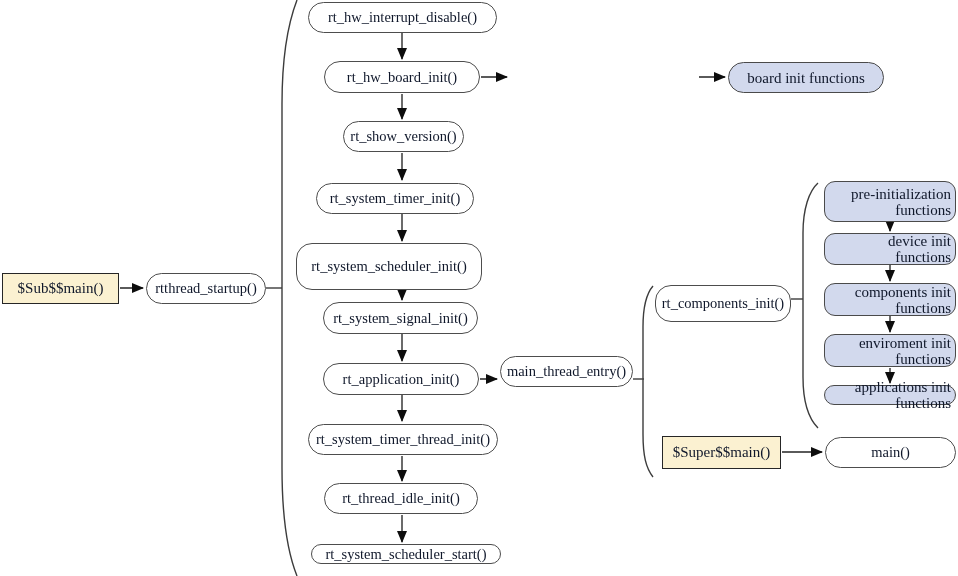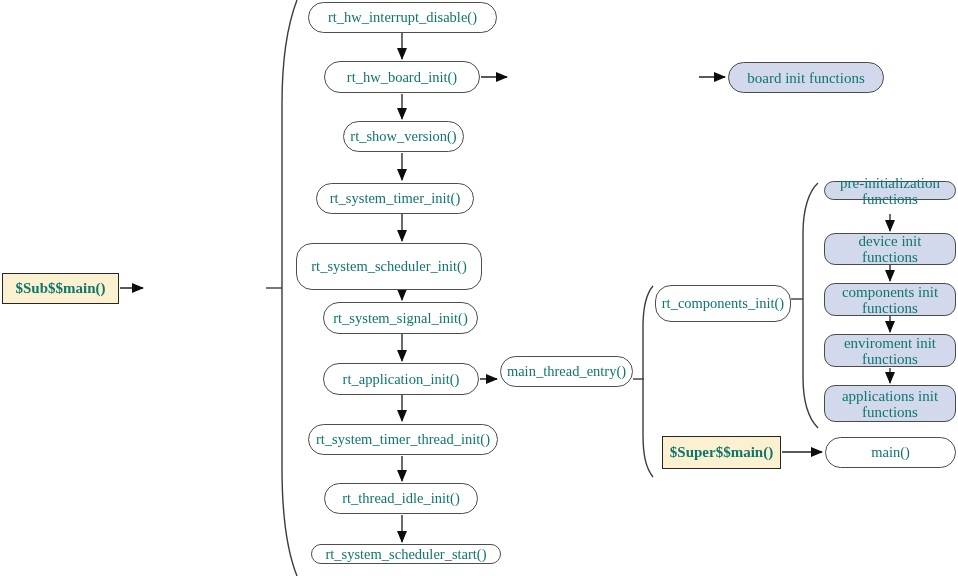--- a/index.html
+++ b/index.html
@@ -4,29 +4,29 @@
 <style>
   html,body { margin:0; padding:0; background:#ffffff; }
   #canvas {
     position:relative; width:958px; height:576px; background:#ffffff;
     font-family:"Liberation Serif","DejaVu Serif",serif; overflow:hidden;
   }
   .wires { position:absolute; left:0; top:0; z-index:1; }
   .node {
     position:absolute; z-index:2; box-sizing:border-box;
     display:flex; align-items:center; justify-content:center;
-    text-align:center; color:#0f766e;
+    text-align:right; color:#0f172a;
   }
   .pill {
     background:#ffffff; border:1.4px solid #4d4d4d; border-radius:16px;
     font-size:14.5px; white-space:nowrap;
   }
   .entry {
     background:#fbf1d1; border:1.5px solid #262626;
-    font-size:15px; white-space:nowrap;font-weight:bold;
+    font-size:15px; white-space:nowrap;
   }
   .group {
     background:#d2d9ed; border:1.5px solid #4a4a4a; border-radius:11px;
     font-size:15px; line-height:16px; padding:0 4px;
   }
   .stadium { border-radius:16px; white-space:nowrap; }
 </style>
 </head>
 <body>
 
@@ -75,34 +75,35 @@
     <g stroke="#3c3c3c" stroke-width="1.4" fill="none">
       <path d="M 297 0 C 287 26, 282 62, 282 104 L 282 468 C 282 516, 287 551, 297 576"></path>
       <path d="M 653 286 C 646 294, 643 308, 643 327 L 643 434 C 643 456, 646 468, 653 477"></path>
       <path d="M 818 183 C 809 191, 803 209, 803 233 L 803 377 C 803 402, 809 419, 818 428"></path>
     </g>
   </svg>
 
   <div class="node entry" style="left:2px;top:273px;width:117px;height:31px">$Sub$$main()</div>
   <div class="node entry" style="left:662px;top:436px;width:119px;height:33px">$Super$$main()</div>
 
+  <div class="node pill" style="left:146px;top:273px;width:120px;height:31px">rtthread_startup()</div>
   <div class="node pill" style="left:308px;top:2px;width:189px;height:31px">rt_hw_interrupt_disable()</div>
   <div class="node pill" style="left:324px;top:61px;width:156px;height:32px">rt_hw_board_init()</div>
   <div class="node pill" style="left:343px;top:121px;width:121px;height:31px">rt_show_version()</div>
   <div class="node pill" style="left:316px;top:183px;width:158px;height:31px">rt_system_timer_init()</div>
   <div class="node pill" style="left:296px;top:243px;width:186px;height:47px">rt_system_scheduler_init()</div>
   <div class="node pill" style="left:323px;top:302px;width:155px;height:32px">rt_system_signal_init()</div>
   <div class="node pill" style="left:323px;top:363px;width:156px;height:32px">rt_application_init()</div>
   <div class="node pill" style="left:500px;top:356px;width:133px;height:31px">main_thread_entry()</div>
   <div class="node pill" style="left:655px;top:285px;width:136px;height:37px">rt_components_init()</div>
   <div class="node pill" style="left:308px;top:424px;width:190px;height:31px">rt_system_timer_thread_init()</div>
   <div class="node pill" style="left:324px;top:483px;width:154px;height:31px">rt_thread_idle_init()</div>
   <div class="node pill" style="left:311px;top:544px;width:190px;height:20px">rt_system_scheduler_start()</div>
   <div class="node pill" style="left:825px;top:437px;width:131px;height:31px">main()</div>
 
   <div class="node group stadium" style="left:728px;top:62px;width:156px;height:31px">board init functions</div>
-  <div class="node group" style="left:824px;top:181px;width:132px;height:19px">pre-initialization functions</div>
+  <div class="node group" style="left:824px;top:181px;width:132px;height:41px">pre-initialization functions</div>
   <div class="node group" style="left:824px;top:233px;width:132px;height:32px">device init functions</div>
   <div class="node group" style="left:824px;top:283px;width:132px;height:33px">components init functions</div>
   <div class="node group" style="left:824px;top:334px;width:132px;height:33px">enviroment init functions</div>
-  <div class="node group" style="left:824px;top:385px;width:132px;height:37px">applications init functions</div>
+  <div class="node group" style="left:824px;top:385px;width:132px;height:20px">applications init functions</div>
 
 </div>
 
 </body></html>

